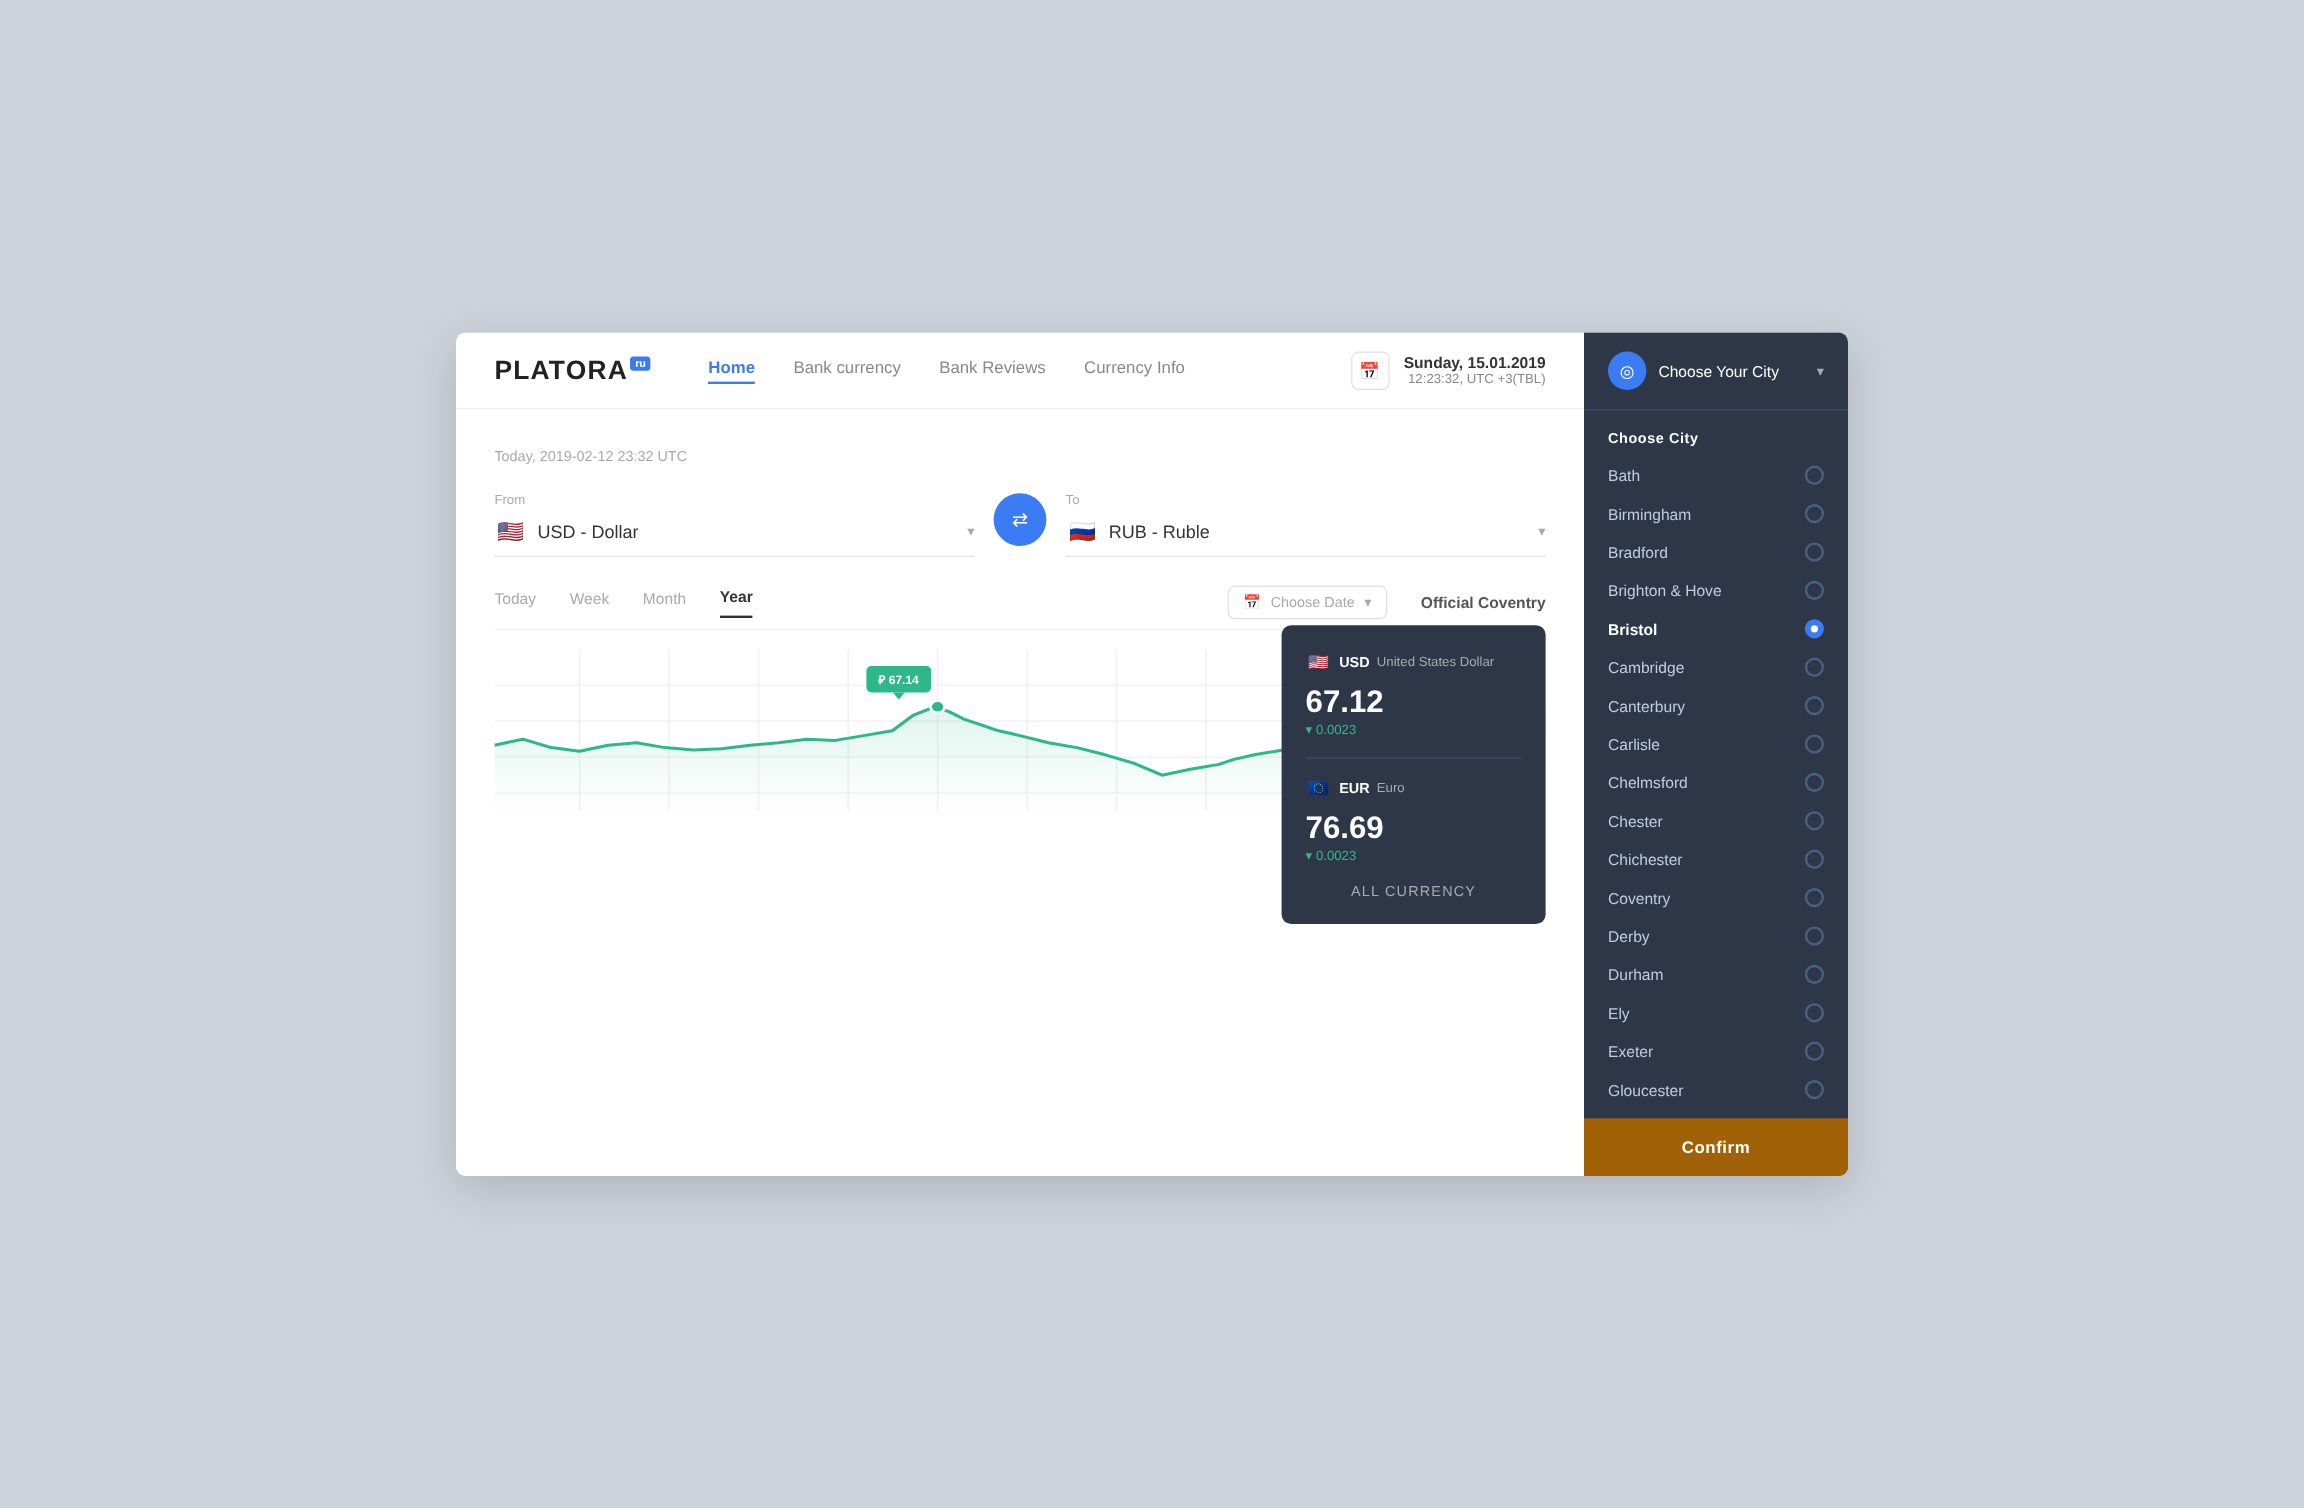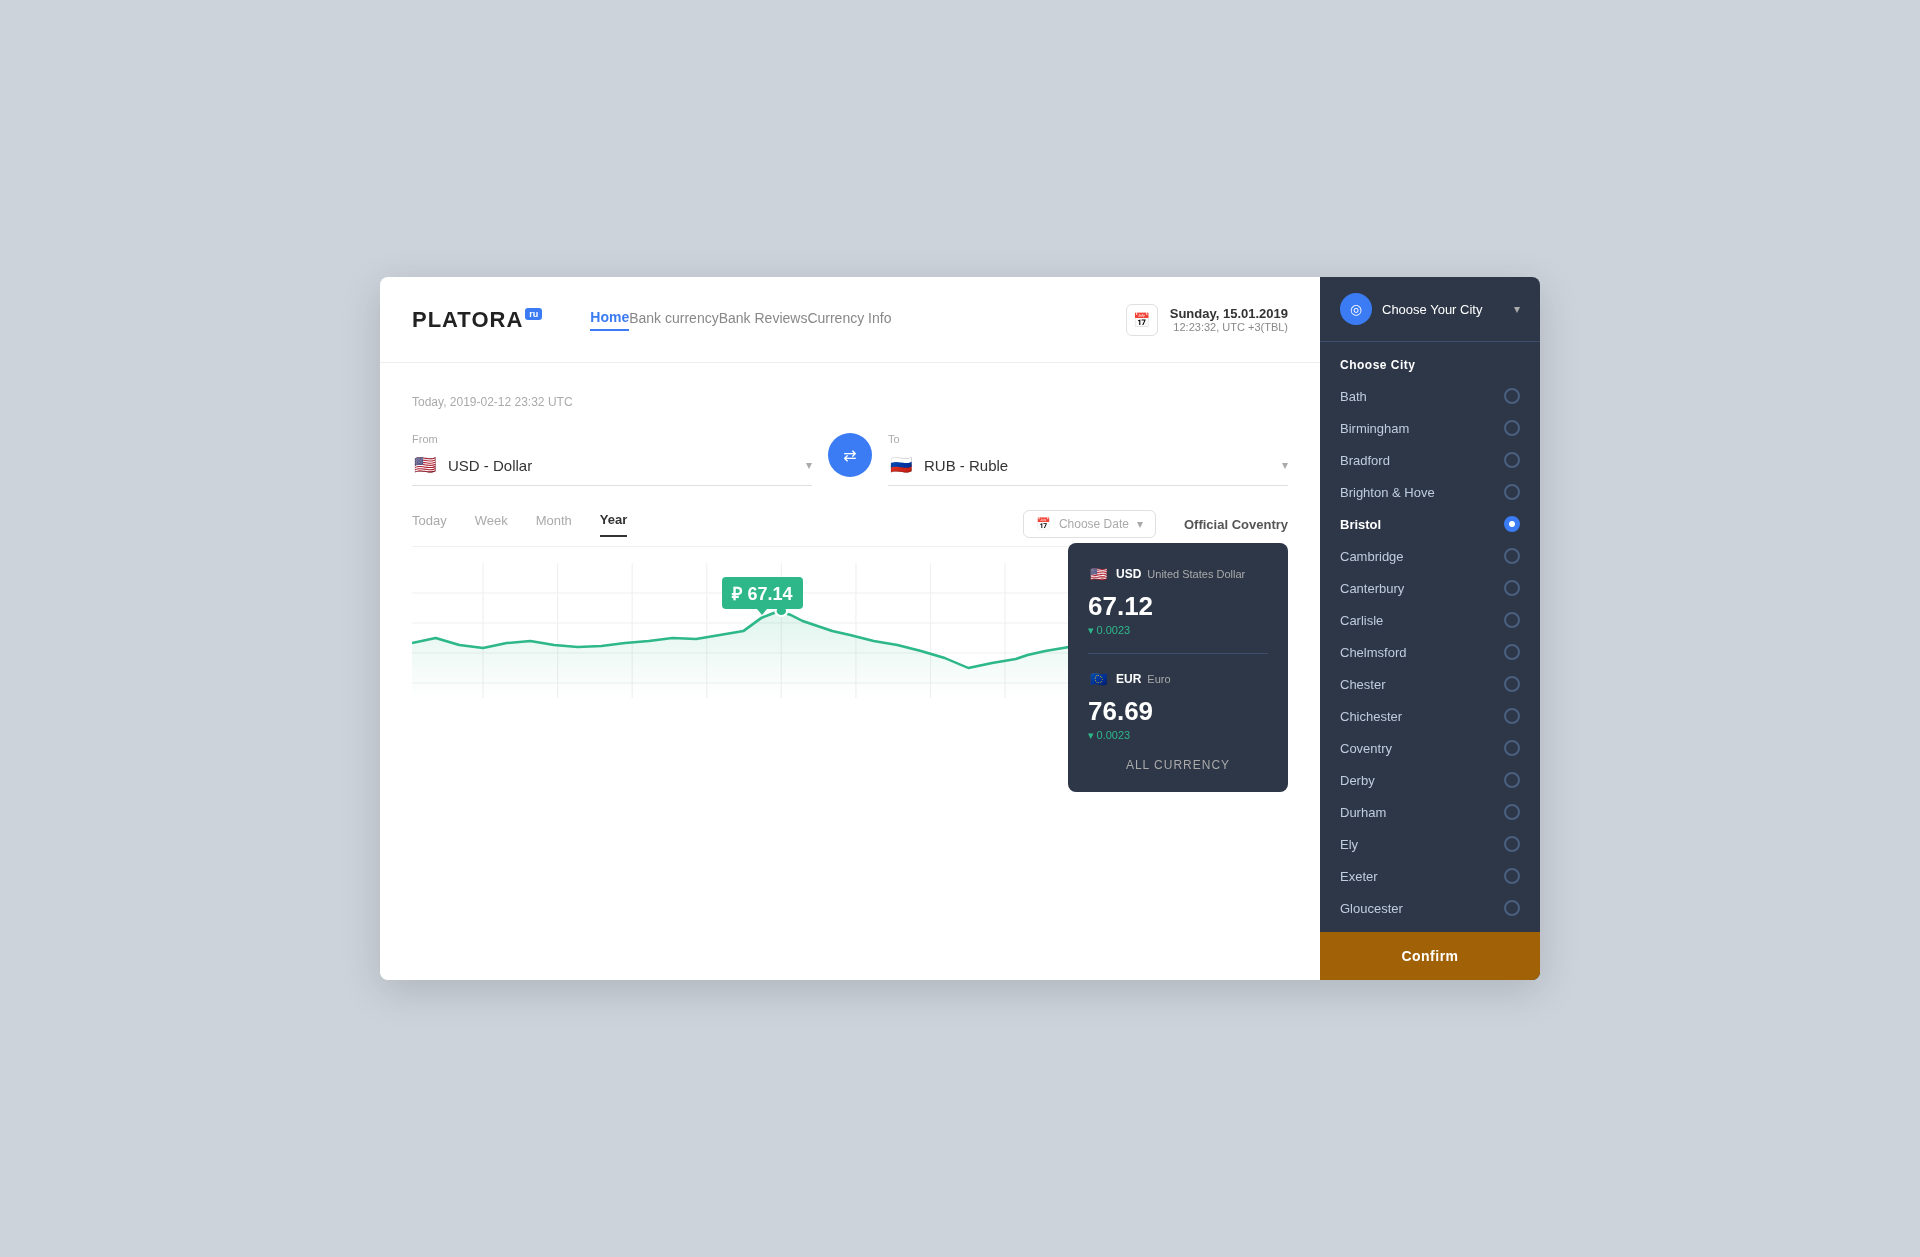--- a/index.html
+++ b/index.html
@@ -25,21 +25,21 @@
       flex: 1;
       background: #fff;
       display: flex;
       flex-direction: column;
     }
     
     .header {
       display: flex;
       align-items: center;
       padding: 0 32px;
-      height: 86px;
+      height: 64px;
       border-bottom: 1px solid #eee;
     }
     .logo {
       display: flex;
       align-items: center;
       margin-right: 48px;
     }
     .logo-text {
       font-size: 22px;
       font-weight: 700;
@@ -51,22 +51,22 @@
       color: #fff;
       font-size: 9px;
       font-weight: 700;
       padding: 1px 4px;
       border-radius: 3px;
       margin-left: 2px;
       margin-bottom: 12px;
     }
     nav {
       display: flex;
-      flex: 1;
-      align-items: center;
+      gap: 32px;
+      flex: 1;
     }
     .nav-item {
       font-size: 14px;
       color: #888;
       cursor: pointer;
       padding-bottom: 4px;
       text-decoration: none;
     }
     .nav-item.active {
       color: #3b7cf4;
@@ -259,21 +259,21 @@
     .chart-x-label.active {
       color: #2eb88a;
     }
     
     .chart-tooltip {
       position: absolute;
       top: 14px;
       left: 310px;
       background: #2eb88a;
       color: #fff;
-      font-size: 18px;
+      font-size: 10px;
       font-weight: 600;
       padding: 4px 10px;
       border-radius: 4px;
     }
     .chart-tooltip::after {
       content: '';
       position: absolute;
       bottom: -6px;
       left: 50%;
       transform: translateX(-50%);

